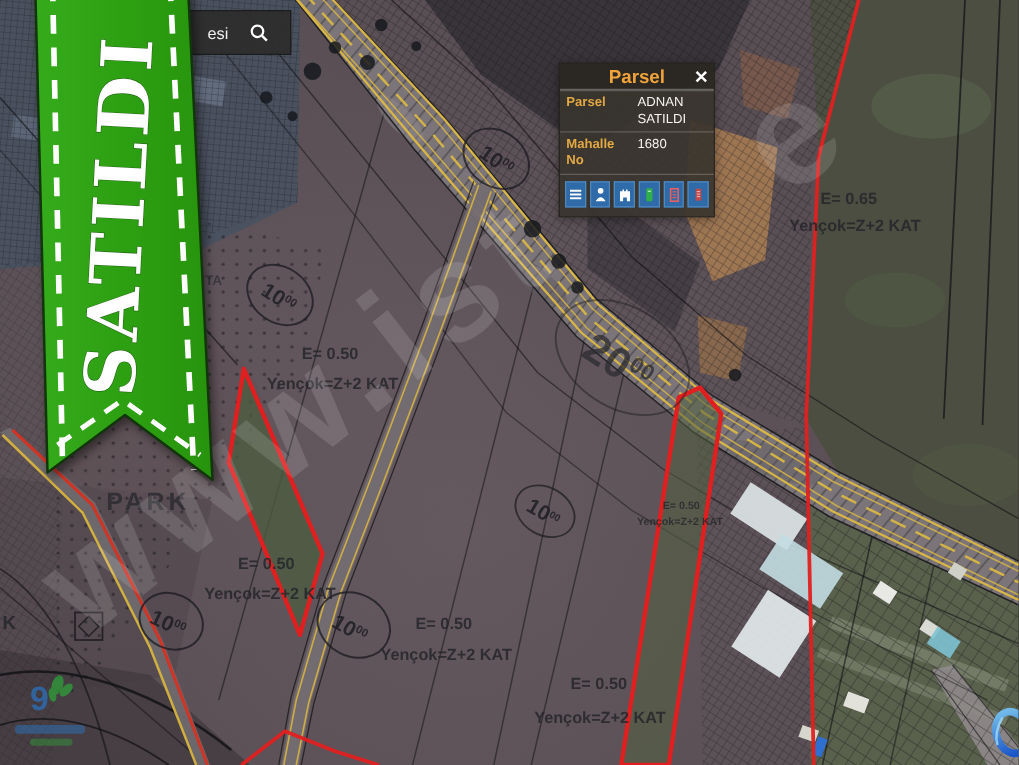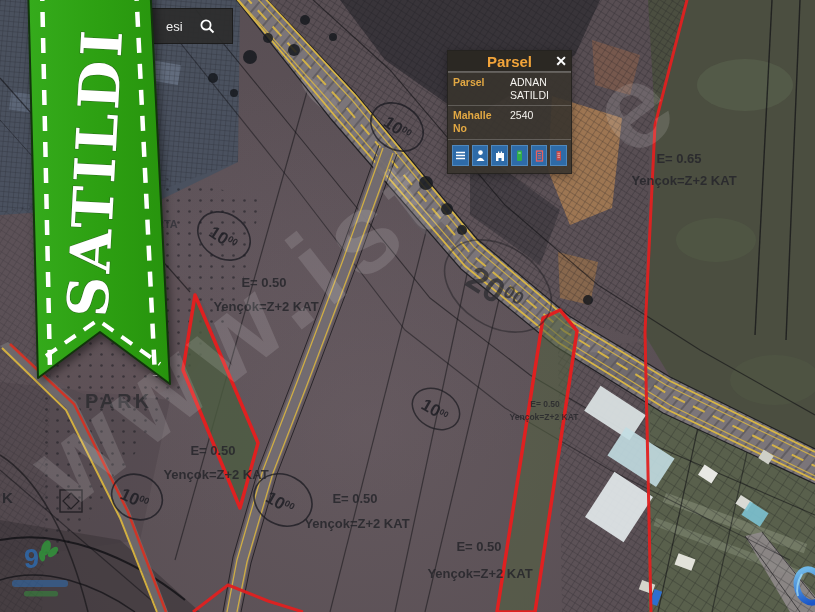--- a/index.html
+++ b/index.html
@@ -251,21 +251,21 @@
     <div class="popup-header">
       <span class="popup-title">Parsel</span>
       <span class="popup-close">✕</span>
     </div>
     <div class="prow">
       <span class="plabel">Parsel</span>
       <span class="pvalue">ADNAN SATILDI</span>
     </div>
     <div class="prow">
       <span class="plabel">Mahalle No</span>
-      <span class="pvalue">2540</span>
+      <span class="pvalue">1680</span>
     </div>
     <div class="ptoolbar">
       <button class="pbtn">
         <svg width="11" height="13" viewBox="0 0 11 13">
           <path d="M1,3.5h9 M1,6.5h9 M1,9.5h9" stroke="#fff" stroke-width="1.6"></path>
         </svg>
       </button>
       <button class="pbtn">
         <svg width="11" height="13" viewBox="0 0 11 13">
           <circle cx="5.5" cy="3.6" r="2.3" fill="#fff"></circle>

